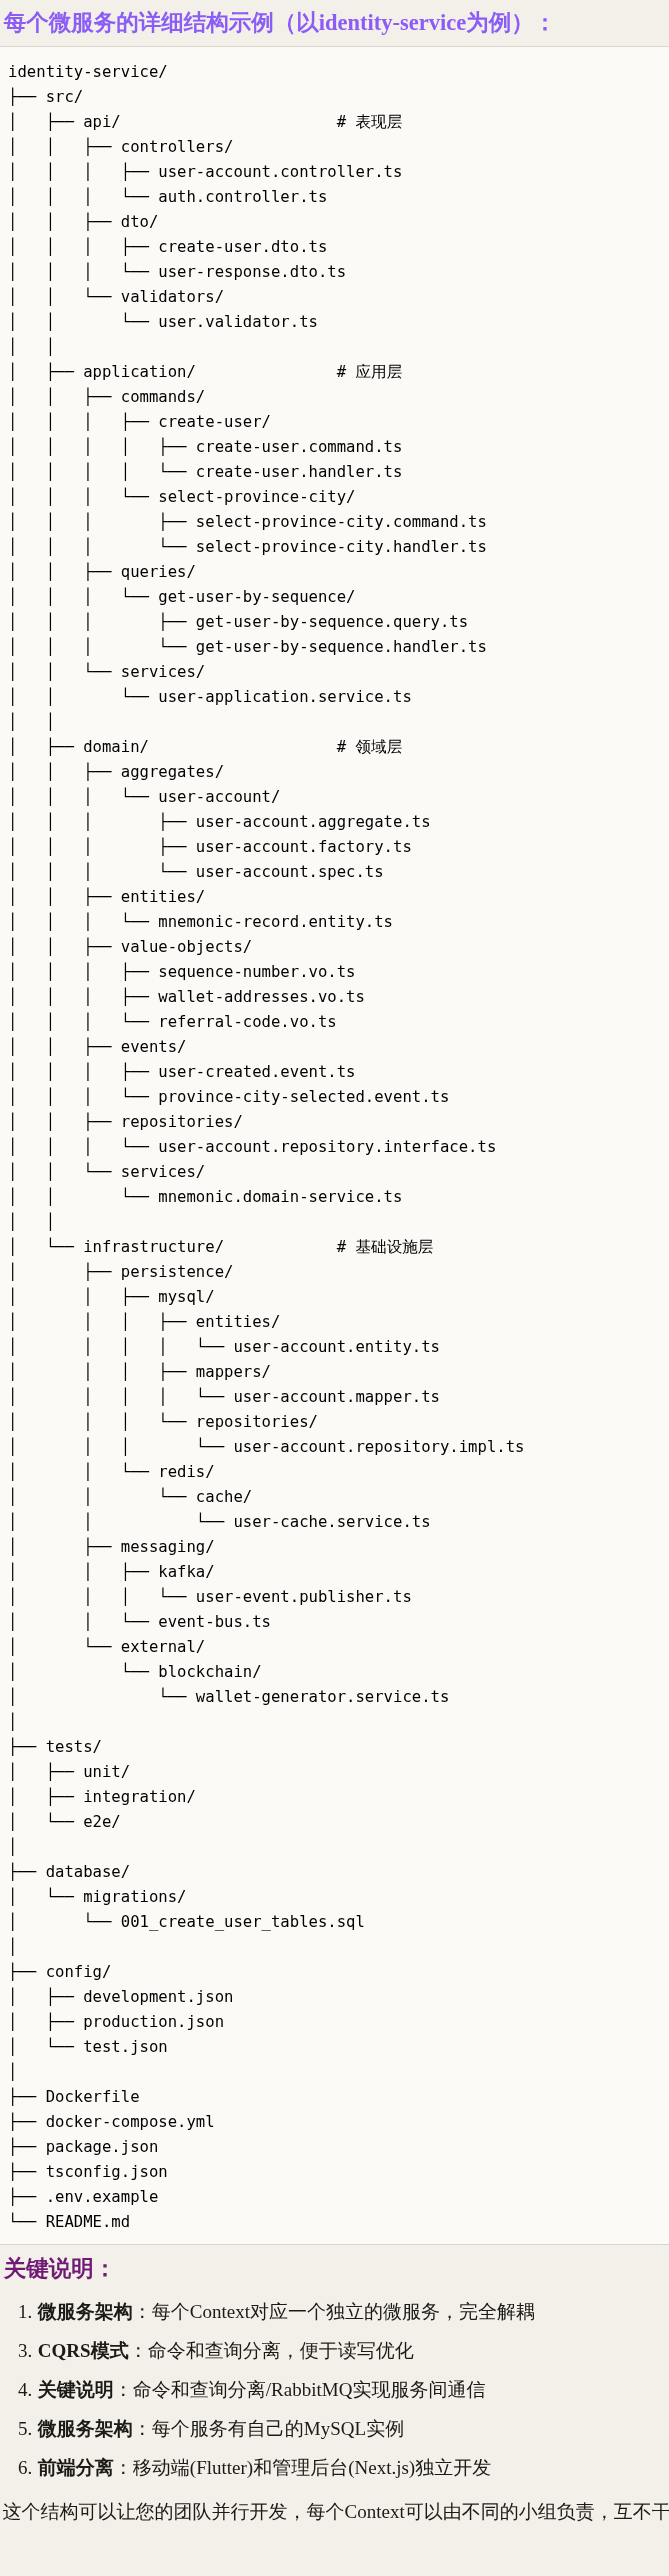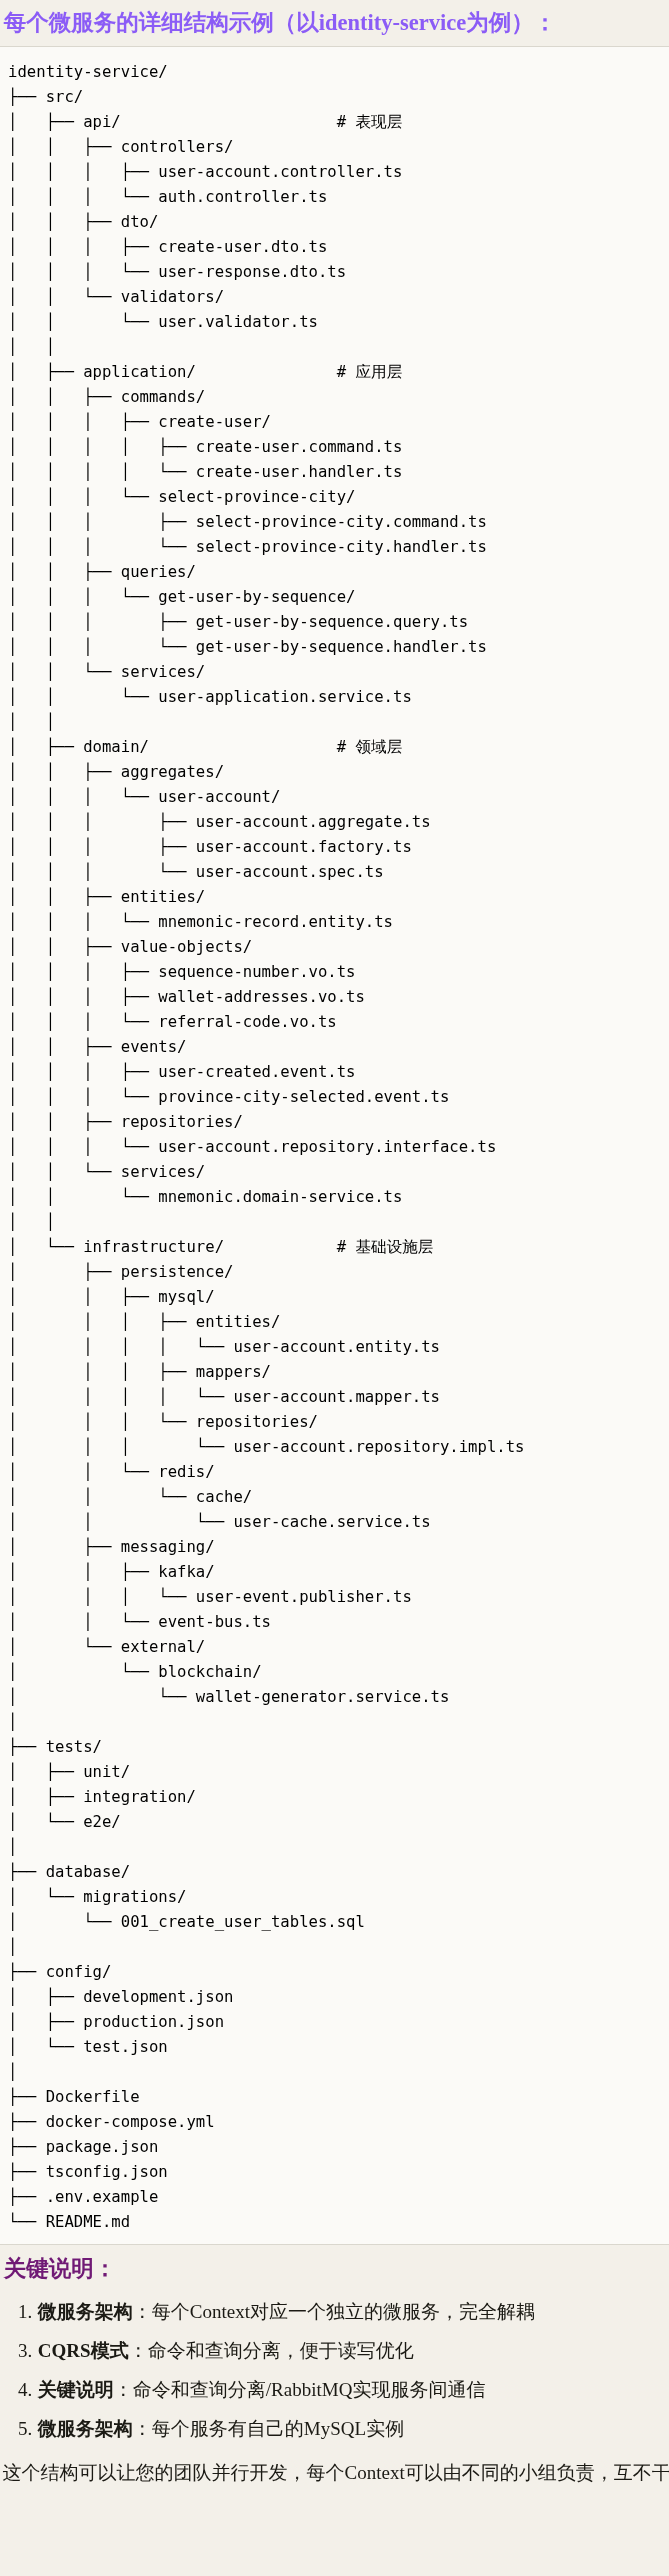--- a/index.html
+++ b/index.html
@@ -154,17 +154,18 @@
 </div>
 
 <div class="notes">
   <h3 class="notes-heading">关键说明：</h3>
 
   <div class="notes-list">
     <div class="note-item"><span class="note-num">1.</span><span class="note-label">微服务架构</span><span class="note-text">：每个Context对应一个独立的微服务，完全解耦</span></div>
     <div class="note-item"><span class="note-num">3.</span><span class="note-label">CQRS模式</span><span class="note-text">：命令和查询分离，便于读写优化</span></div>
     <div class="note-item"><span class="note-num">4.</span><span class="note-label">关键说明</span><span class="note-text">：命令和查询分离/RabbitMQ实现服务间通信</span></div>
     <div class="note-item"><span class="note-num">5.</span><span class="note-label">微服务架构</span><span class="note-text">：每个服务有自己的MySQL实例</span></div>
+    <div class="note-item"><span class="note-num">6.</span><span class="note-label">前端分离</span><span class="note-text">：移动端(Flutter)和管理后台(Next.js)独立开发</span></div>
   </div>
 
   <p class="summary">这个结构可以让您的团队并行开发，每个Context可以由不同的小组负责，互不干扰。</p>
 </div>
 
 
 </body></html>

